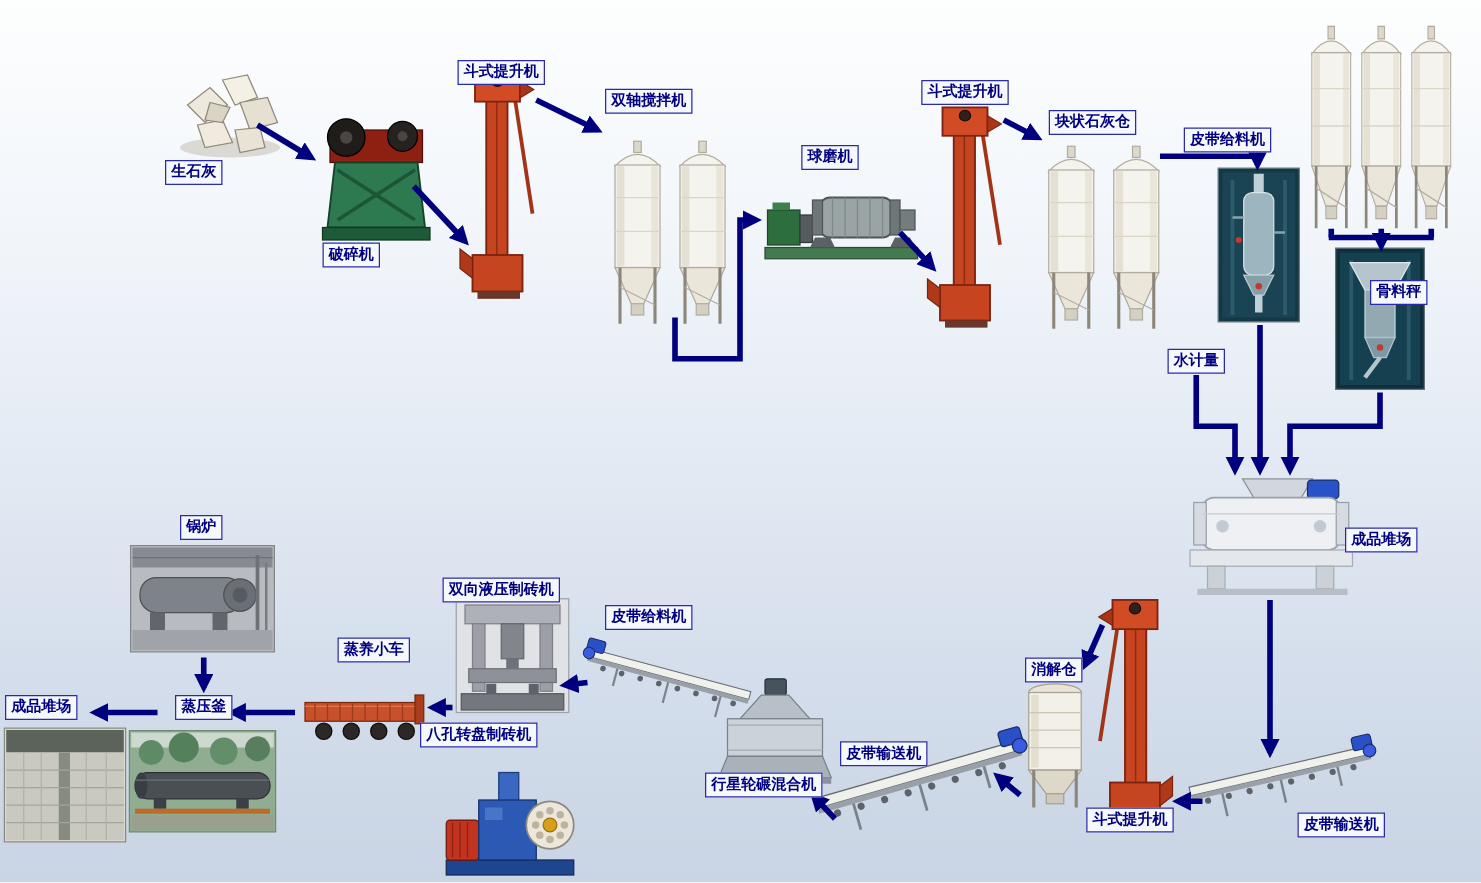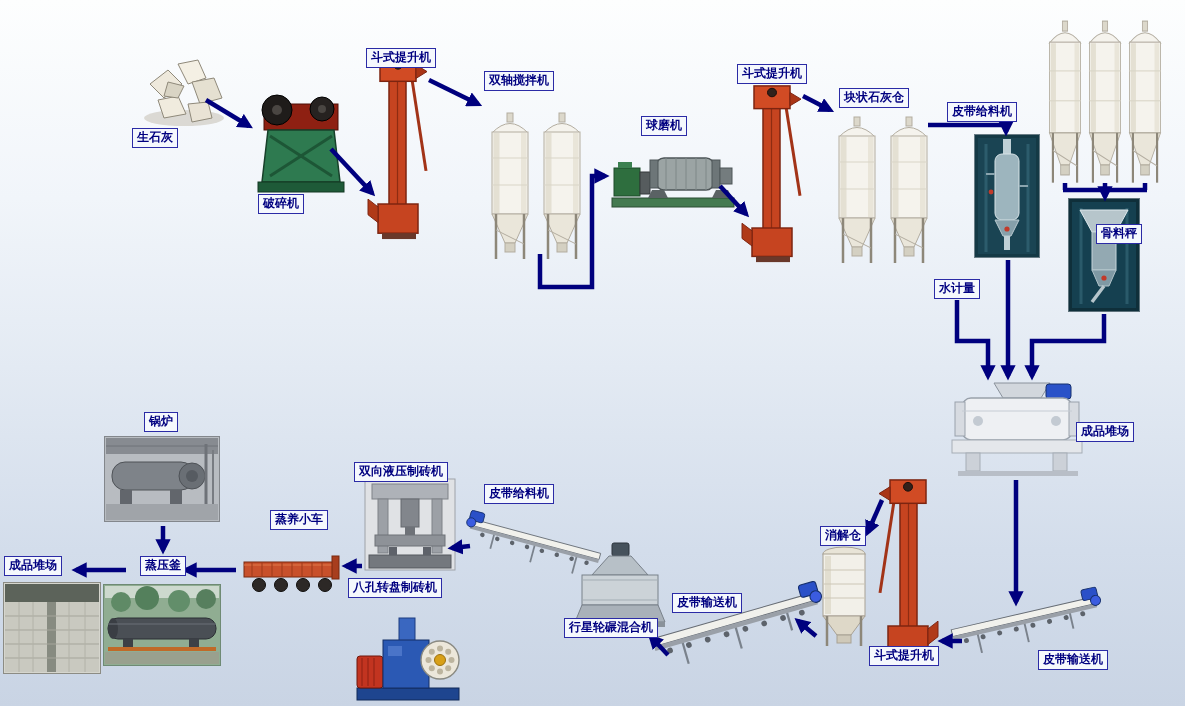--- a/index.html
+++ b/index.html
@@ -413,19 +413,19 @@
   <div class="node-label" style="left:1096px;top:224px">骨料秤</div>
   <div class="node-label" style="left:934px;top:279px">水计量</div>
   <div class="node-label" style="left:1076px;top:422px">成品堆场</div>
   <div class="node-label" style="left:1038px;top:650px">皮带输送机</div>
   <div class="node-label" style="left:869px;top:646px">斗式提升机</div>
   <div class="node-label" style="left:820px;top:526px">消解仓</div>
   <div class="node-label" style="left:672px;top:593px">皮带输送机</div>
   <div class="node-label" style="left:564px;top:618px">行星轮碾混合机</div>
   <div class="node-label" style="left:484px;top:484px">皮带给料机</div>
   <div class="node-label" style="left:354px;top:462px">双向液压制砖机</div>
-  <div class="node-label" style="left:348px;top:578px">八孔转盘制砖机</div>
+  <div class="node-label" style="left:336px;top:578px">八孔转盘制砖机</div>
   <div class="node-label" style="left:270px;top:510px">蒸养小车</div>
   <div class="node-label" style="left:140px;top:556px">蒸压釜</div>
   <div class="node-label" style="left:4px;top:556px">成品堆场</div>
   <div class="node-label" style="left:144px;top:412px">锅炉</div>
 
 </div>
 
 </body></html>

